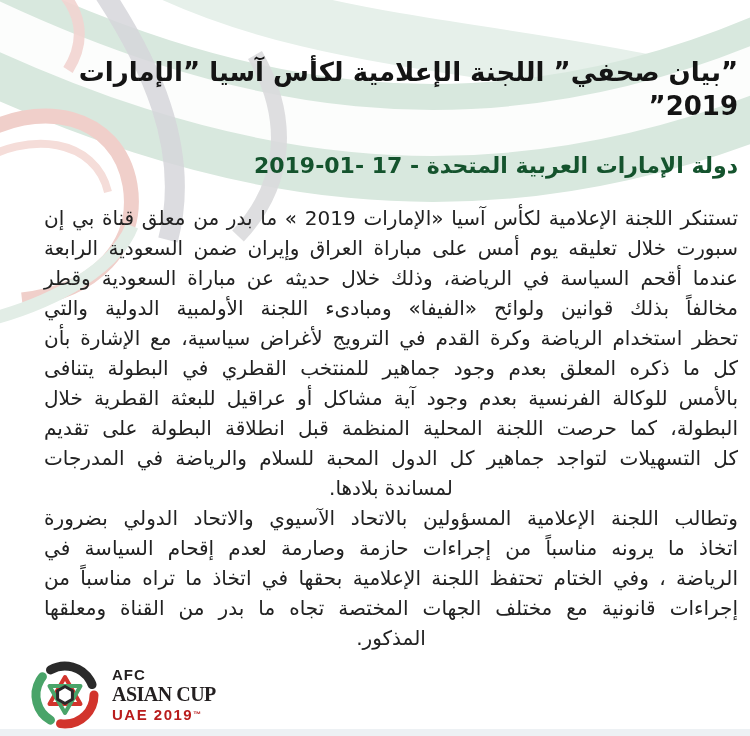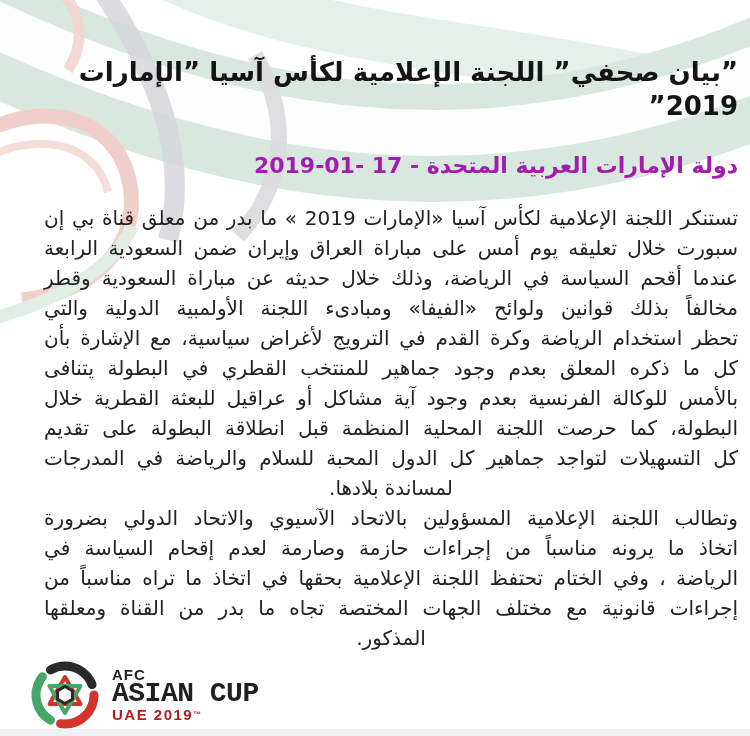--- a/index.html
+++ b/index.html
@@ -25,21 +25,21 @@
     font-weight: bold;
     color: #141414;
     text-align: right;
     line-height: 1.3;
     letter-spacing: -0.3px;
   }
   .subtitle {
     margin: 28px 0 0 0;
     font-size: 22px;
     font-weight: bold;
-    color: #a21caf;
+    color: #14532d;
     text-align: right;
     line-height: 1.25;
   }
   .bodytext {
     margin-top: 24px;
     font-size: 20px;
     color: #222222;
     margin-left: 32px;
   }
   .line {
@@ -61,22 +61,22 @@
     align-items: center;
     gap: 10px;
   }
   .logo-text { display: flex; flex-direction: column; justify-content: center; }
   .logo-text .l1 {
     font-family: "Liberation Sans", sans-serif;
     font-weight: bold; font-size: 15px; line-height: 15px;
     letter-spacing: 1px; color: #231f20;
   }
   .logo-text .l2 {
-    font-family: Liberation Mono, monospace;
-    font-weight: bold; font-size: 28px; line-height: 24px;
+    font-family: Liberation Serif, serif;
+    font-weight: bold; font-size: 20px; line-height: 24px;
     letter-spacing: -0.5px; color: #231f20;
   }
   .logo-text .l3 {
     font-family: "Liberation Sans", sans-serif;
     font-weight: bold; font-size: 15px; line-height: 17px;
     letter-spacing: 1.5px; color: #b91c1c;
   }
   .logo-text .l3 .tm { font-size: 8px; vertical-align: top; letter-spacing: 0; }
   .bottom-strip {
     position: absolute; left: 0; bottom: 0; z-index: 0;

